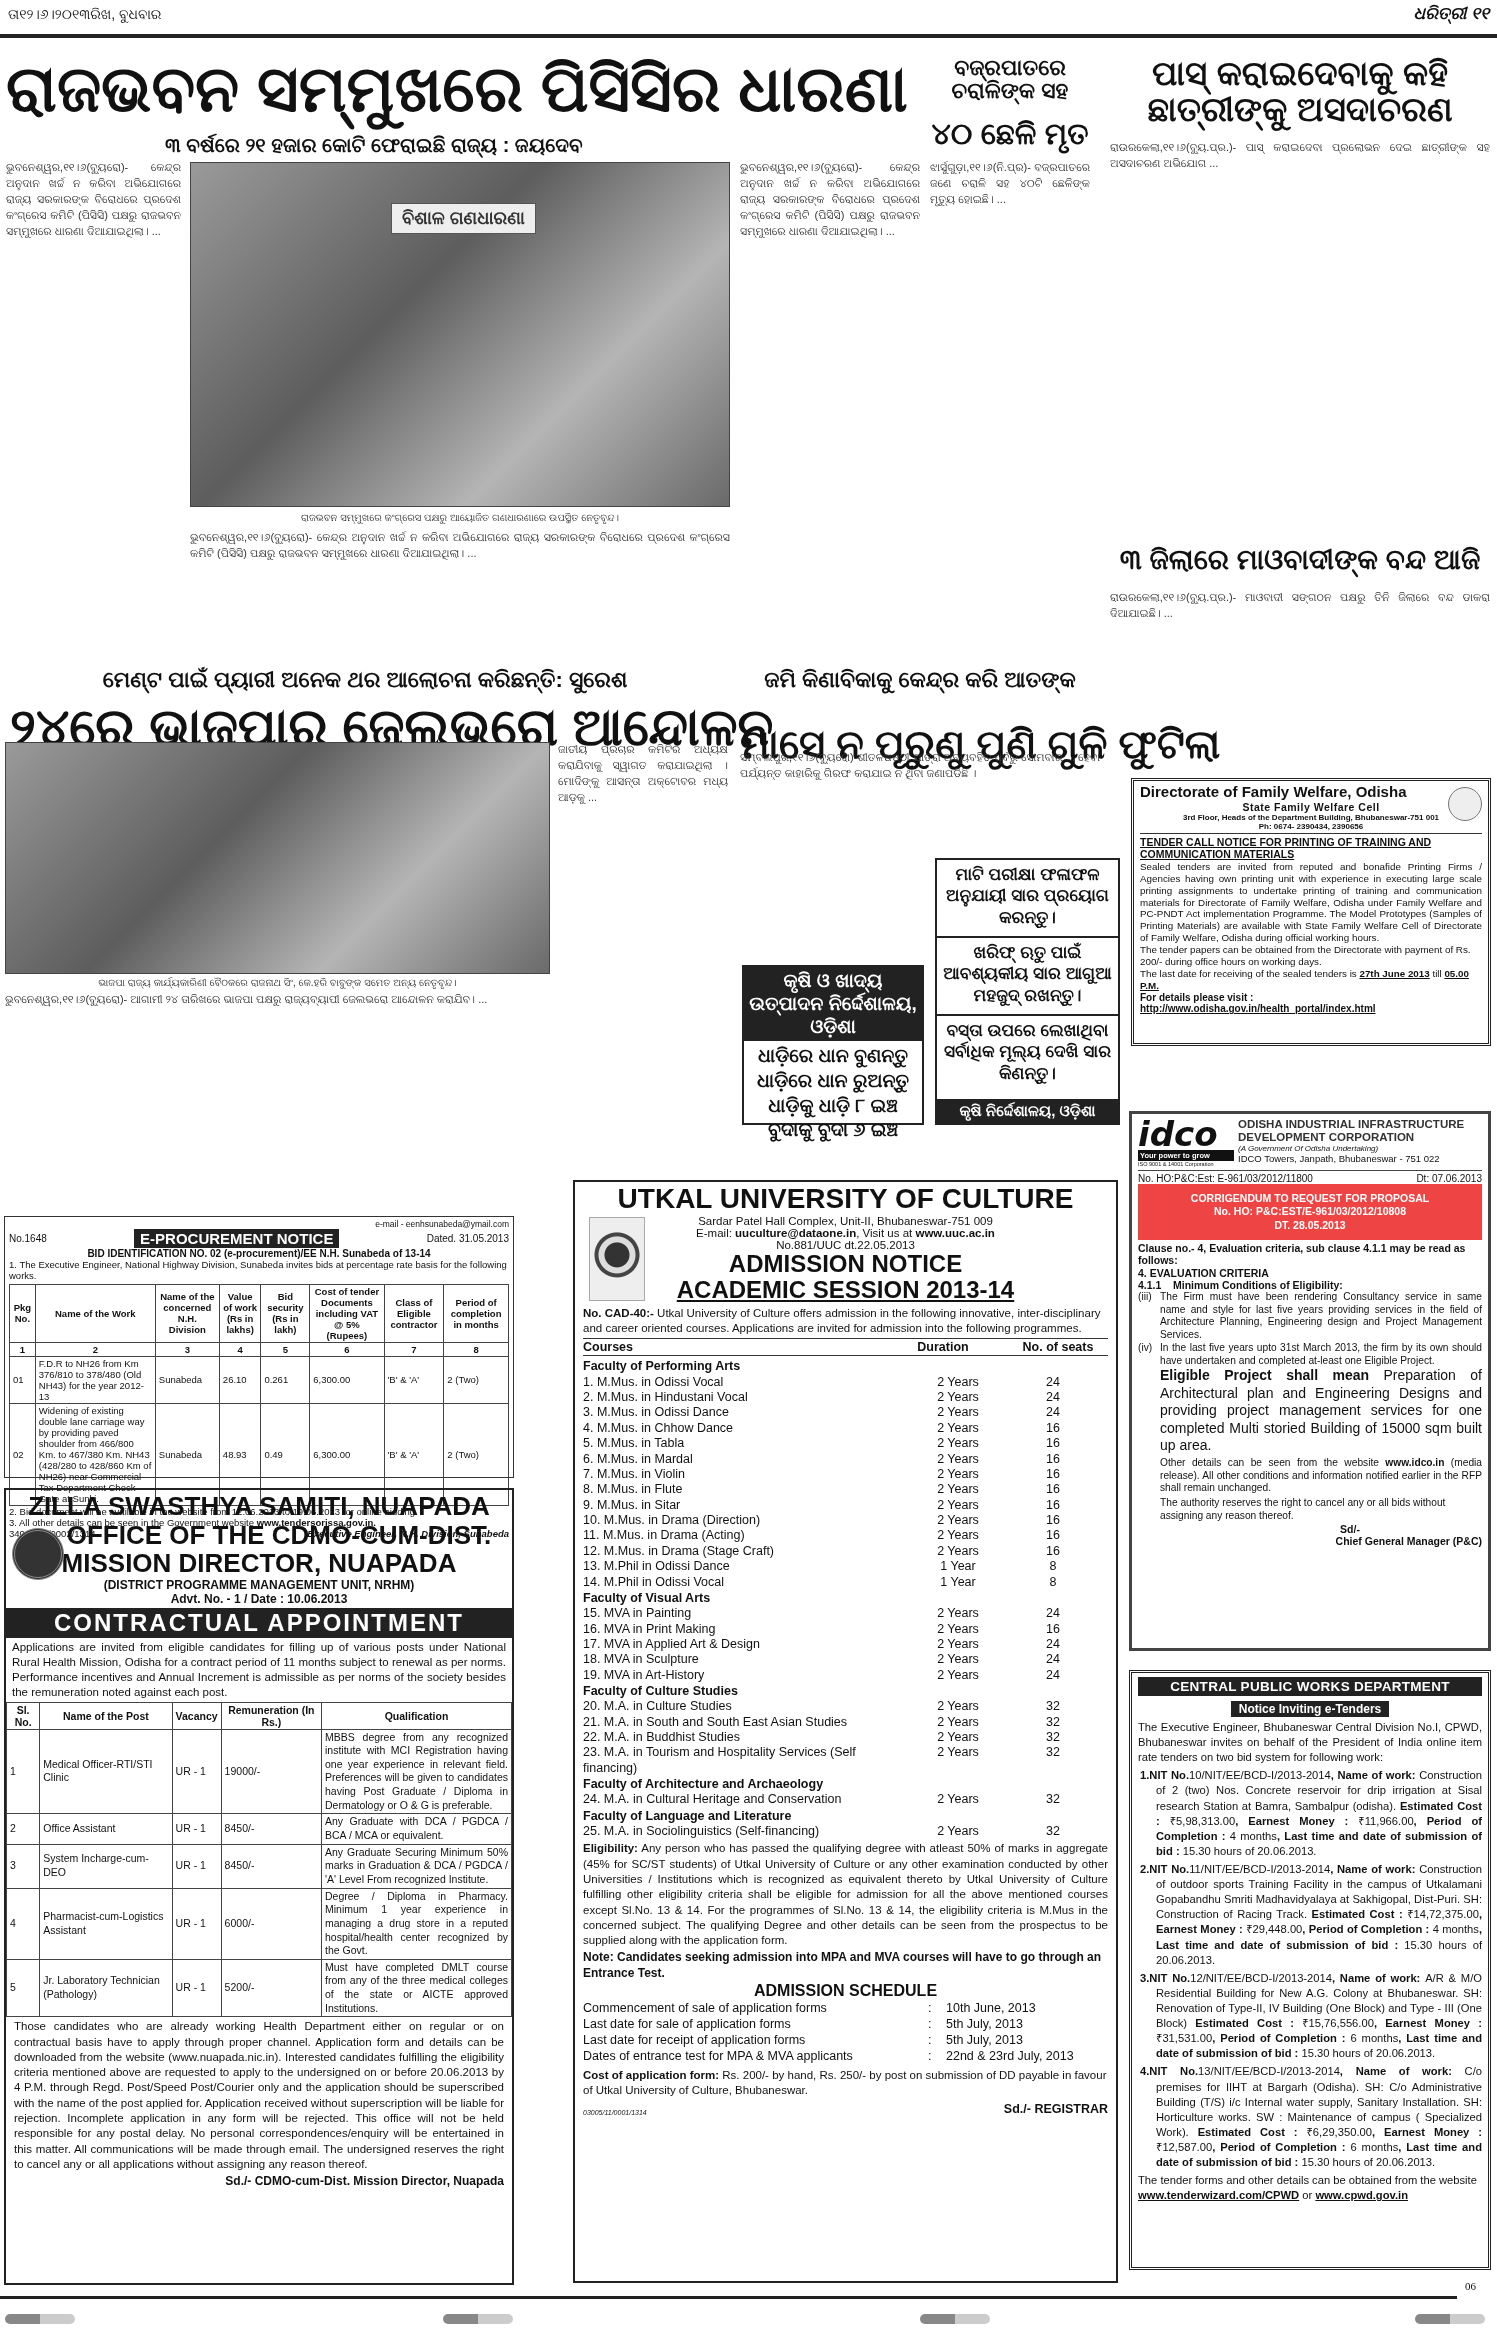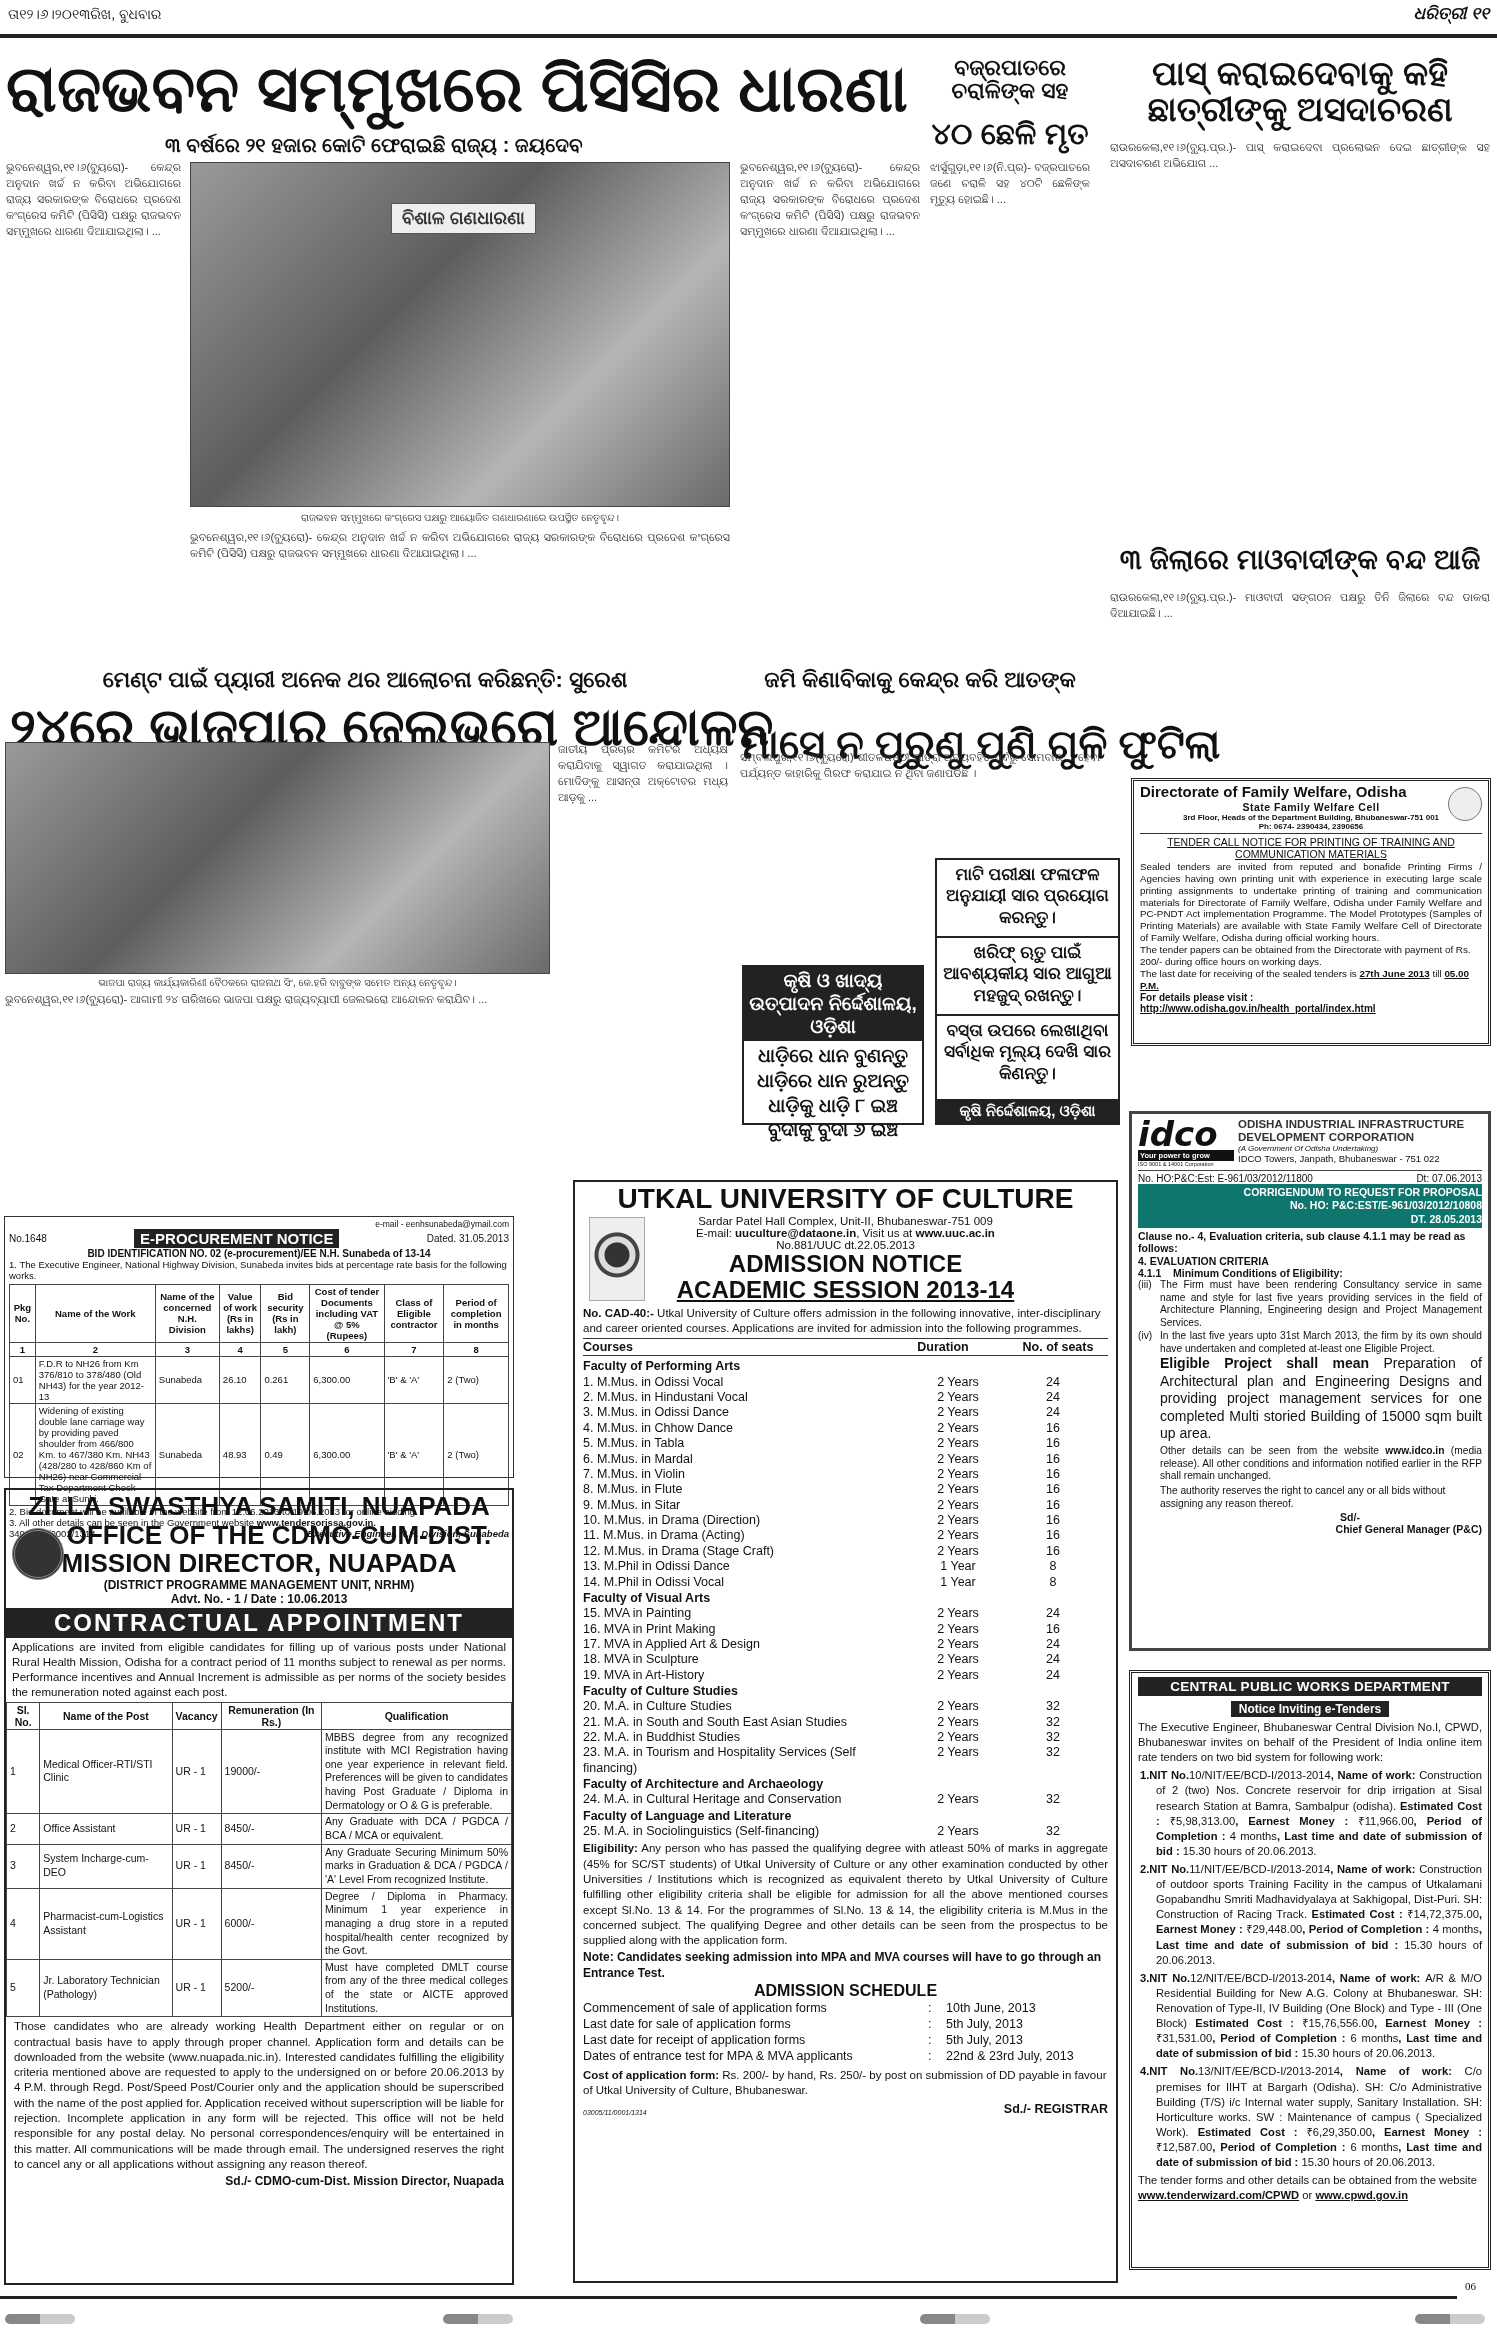--- a/index.html
+++ b/index.html
@@ -387,21 +387,21 @@
     <b style="font-size:12.5px">Sd./- REGISTRAR</b>
   </div>
 </div>
 
 <div class="abs" style="left:1131px;top:778px;width:360px;height:268px;border:3px double #222;padding:3px 6px">
   <div style="position:absolute;right:6px;top:6px;width:34px;height:34px;border:1px solid #777;border-radius:50%;background:#eee"></div>
   <div style="font-weight:bold;font-size:15px;line-height:1.1">Directorate of Family Welfare, Odisha</div>
   <div style="font-weight:bold;font-size:10.5px;text-align:center;letter-spacing:0.5px">State Family Welfare Cell</div>
   <div style="font-weight:bold;font-size:8px;text-align:center">3rd Floor, Heads of the Department Building, Bhubaneswar-751 001</div>
   <div style="font-weight:bold;font-size:8px;text-align:center;border-bottom:1px solid #333;padding-bottom:2px">Ph: 0674- 2390434, 2390656</div>
-  <div style="font-weight:normal;font-size:10.5px;text-align:center;text-decoration:underline;line-height:1.2;margin-top:2px">TENDER CALL NOTICE FOR PRINTING OF TRAINING AND COMMUNICATION MATERIALS</div>
+  <div style="font-weight:bold;font-size:10.5px;text-align:left;text-decoration:underline;line-height:1.2;margin-top:2px">TENDER CALL NOTICE FOR PRINTING OF TRAINING AND COMMUNICATION MATERIALS</div>
   <div style="font-size:9.8px;line-height:1.22;text-align:justify">Sealed tenders are invited from reputed and bonafide Printing Firms / Agencies having own printing unit with experience in executing large scale printing assignments to undertake printing of training and communication materials for Directorate of Family Welfare, Odisha under Family Welfare and PC-PNDT Act implementation Programme. The Model Prototypes (Samples of Printing Materials) are available with State Family Welfare Cell of Directorate of Family Welfare, Odisha during official working hours.</div>
   <div style="font-size:9.8px;line-height:1.22">The tender papers can be obtained from the Directorate with payment of Rs. 200/- during office hours on working days.</div>
   <div style="font-size:9.8px;line-height:1.22"><span>The last date for receiving of the sealed tenders is </span><b style="text-decoration:underline">27th June 2013</b><span> till </span><b style="text-decoration:underline">05.00 P.M.</b></div>
   <div style="font-weight:bold;font-size:10px">For details please visit :</div>
   <div style="font-weight:bold;font-size:10px;text-decoration:underline">http://www.odisha.gov.in/health_portal/index.html</div>
 </div>
 
 <div class="abs" style="left:1129px;top:1111px;width:362px;height:540px;border:3px solid #444;padding:4px 6px">
   <div style="display:flex">
     <div style="flex:0 0 96px">
@@ -413,21 +413,21 @@
       <div style="font-weight:bold;font-size:11.5px;color:#333;line-height:1.15">ODISHA INDUSTRIAL INFRASTRUCTURE</div>
       <div style="font-weight:bold;font-size:11.5px;color:#333;line-height:1.15">DEVELOPMENT CORPORATION</div>
       <i style="font-size:8px;display:block">(A Government Of Odisha Undertaking)</i>
       <div style="font-size:9.5px">IDCO Towers, Janpath, Bhubaneswar - 751 022</div>
     </div>
   </div>
   <div style="display:flex;justify-content:space-between;font-size:10px;border-top:1px solid #444;margin-top:3px;padding-top:2px">
     <span>No. HO:P&amp;C:Est: E-961/03/2012/11800</span>
     <span>Dt: 07.06.2013</span>
   </div>
-  <div style="background:#0f766e;color:#fff;font-weight:bold;text-align:right;font-size:10.5px;line-height:1.25;padding:2px 0">
+  <div style="background:#ef4444;color:#fff;font-weight:bold;text-align:center;font-size:10.5px;line-height:1.25;padding:8px 0">
     <div>CORRIGENDUM TO REQUEST FOR PROPOSAL</div>
     <div>No. HO: P&amp;C:EST/E-961/03/2012/10808</div>
     <div>DT. 28.05.2013</div>
   </div>
   <div style="font-weight:bold;font-size:10.5px;line-height:1.2;margin-top:2px">Clause no.- 4, Evaluation criteria, sub clause 4.1.1 may be read as follows:</div>
   <div style="font-weight:bold;font-size:10.5px;text-align:left">4. EVALUATION CRITERIA</div>
   <div style="font-weight:bold;font-size:10.5px;white-space:pre">4.1.1    Minimum Conditions of Eligibility:</div>
   <div id="idco-items">
       <div style="display:flex;font-size:10.2px;line-height:1.25;text-align:justify">
         <span style="flex:0 0 22px">(iii)</span>

